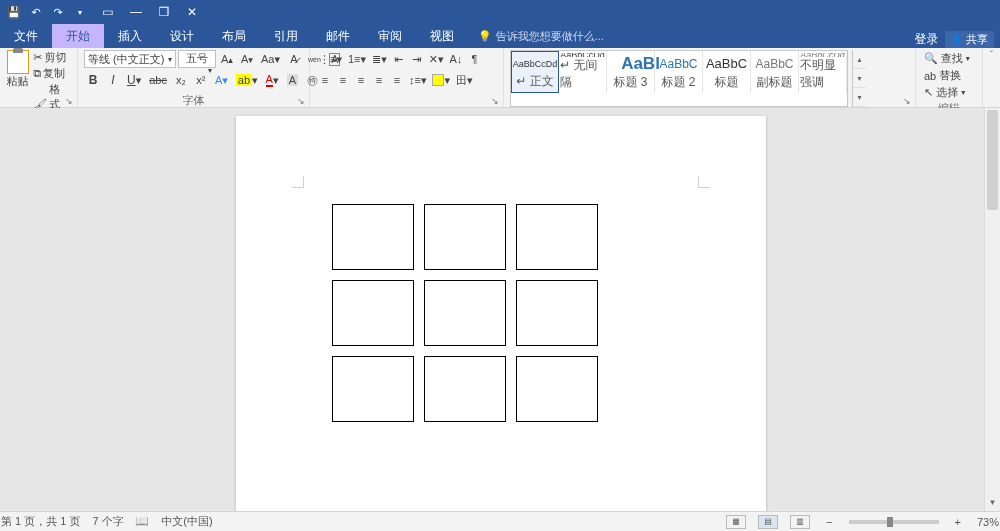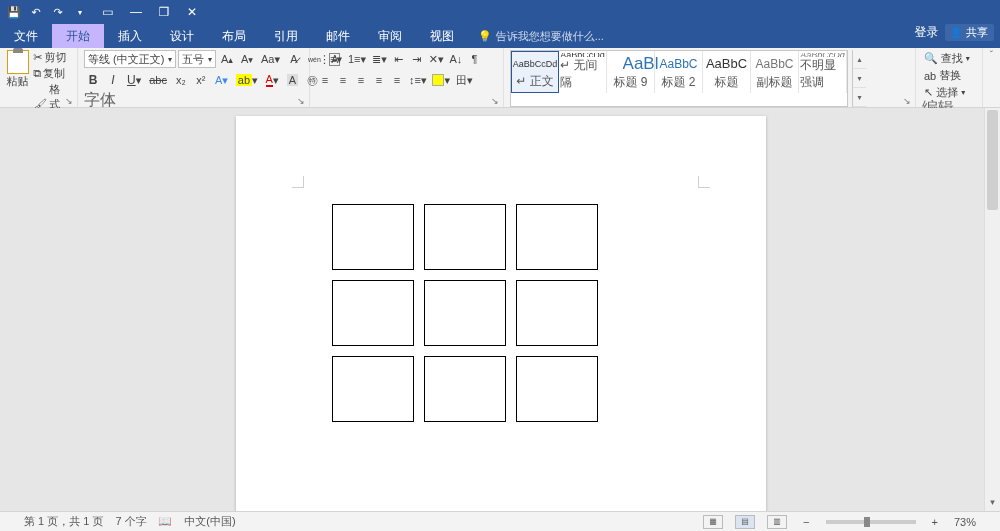--- a/index.html
+++ b/index.html
@@ -11,43 +11,43 @@
 .titlebar .qat .icn { width: 20px; height: 20px; display: flex; align-items: center; justify-content: center; cursor: pointer; }
 .titlebar .title { flex: 1; text-align: center; }
 .titlebar .wincontrols { display: flex; }
 .titlebar .wincontrols .icn { width: 28px; height: 24px; display: flex; align-items: center; justify-content: center; cursor: pointer; font-size: 12px; }
 
 
 .menubar { background: #2b579a; height: 24px; display: flex; align-items: stretch; color: #fff; font-size: 12px; }
 .menubar .tab { padding: 0 14px; display: flex; align-items: center; cursor: pointer; }
 .menubar .tab.active { background: #c4b5fd; color: #2b579a; font-weight: normal; }
 .menubar .tellme { display: flex; align-items: center; gap: 4px; color: #cfd9ec; padding: 0 10px; font-size: 11px; }
-.menubar .right { margin-left: auto; display: flex; align-items: flex-start; gap: 6px; padding-right: 6px; }
+.menubar .right { margin-left: auto; display: flex; align-items: flex-end; gap: 6px; padding-right: 6px; }
 .menubar .right .share { background: #3b66a8; border-radius: 2px; padding: 1px 6px; display: flex; align-items: center; gap: 3px; font-size: 11px; }
 
 
 .ribbon { background: #f3f3f3; height: 60px; border-bottom: 1px solid #d4d4d4; display: flex; font-size: 11px; color: #444; }
 .group { border-right: 1px solid #e1e1e1; padding: 2px 6px 0 6px; display: flex; flex-direction: column; position: relative; }
 .group .body { flex: 1; display: flex; align-items: flex-start; gap: 4px; }
-.group .label { text-align: left; font-size: 16px; color: #666; height: 14px; line-height: 14px; }
+.group .label { text-align: center; font-size: 11px; color: #666; height: 14px; line-height: 14px; }
 .group .launcher { position: absolute; right: 2px; bottom: 1px; width: 10px; height: 10px; font-size: 9px; color: #777; cursor: pointer; }
 
 
 .clip-left { display: flex; flex-direction: column; align-items: center; justify-content: center; width: 30px; cursor: pointer; }
 .clip-left .pasteicn { width: 22px; height: 24px; background: #fff; border: 1px solid #d4a017; position: relative; }
 .clip-left .pasteicn::before { content: ""; position: absolute; top: -3px; left: 5px; width: 10px; height: 5px; background: #888; border-radius: 2px 2px 0 0; }
 .clip-right { display: flex; flex-direction: column; gap: 1px; font-size: 11px; }
 .clip-right div { cursor: pointer; display: flex; align-items: center; gap: 2px; }
 
 
 .font-rows { display: flex; flex-direction: column; gap: 3px; }
 .font-row { display: flex; align-items: center; gap: 2px; }
 .combo { background: #fff; border: 1px solid #c0c0c0; height: 18px; display: flex; align-items: center; padding: 0 3px; font-size: 11px; }
 .combo.font { width: 92px; }
-.combo.size { width: 38px; }
+.combo.size { width: 38px; flex-direction: column; }
 .ribbtn { height: 18px; min-width: 18px; padding: 0 2px; display: flex; align-items: center; justify-content: center; cursor: pointer; border: 1px solid transparent; font-size: 11px; }
 .ribbtn b, .ribbtn i, .ribbtn u { font-size: 12px; }
 .boxed { border: 1px solid #888; font-size: 10px; padding: 0 1px; }
 
 
 .para-rows { display: flex; flex-direction: column; gap: 3px; }
 .para-row { display: flex; align-items: center; gap: 0; }
 .swatch { width: 12px; height: 12px; background: #ffff00; border: 1px solid #aaa; }
 
 
@@ -69,21 +69,21 @@
 .scrollbar-v .thumb { position: absolute; top: 2px; left: 2px; right: 2px; height: 100px; background: #cfcfcf; border-radius: 2px; }
 .scrollbar-v .arrow { position: absolute; left: 0; right: 0; height: 14px; text-align: center; font-size: 9px; color: #666; cursor: pointer; }
 .page { position: absolute; left: 236px; top: 8px; width: 530px; height: 400px; background: #fff; box-shadow: 0 1px 3px rgba(0,0,0,0.25); }
 .page .mgn { position: absolute; width: 12px; height: 12px; border: 1px solid #d0d0d0; }
 .page .mgn.tl { top: 60px; left: 56px; border-right: none; border-bottom: none; transform: rotate(180deg); }
 .page .mgn.tr { top: 60px; right: 56px; border-left: none; border-bottom: none; transform: rotate(180deg); }
 .grid3 { position: absolute; top: 88px; left: 96px; display: grid; grid-template-columns: repeat(3, 82px); grid-template-rows: repeat(3, 66px); gap: 10px 10px; }
 .grid3 div { border: 1px solid #000; background: #fff; }
 
 
-.statusbar { height: 20px; background: #f3f3f3; border-top: 1px solid #d4d4d4; display: flex; align-items: center; font-size: 11px; color: #555; padding: 0 24px; gap: 12px; }
+.statusbar { height: 20px; background: #f3f3f3; border-top: 1px solid #d4d4d4; display: flex; align-items: center; font-size: 11px; color: #555; padding: 0 1px; gap: 12px; }
 .statusbar .spacer { flex: 1; }
 .statusbar .viewbtn { width: 20px; height: 14px; border: 1px solid #bbb; cursor: pointer; display: flex; align-items: center; justify-content: center; font-size: 8px; }
 .zoom-slider { width: 90px; height: 4px; background: #ccc; position: relative; }
 .zoom-slider .thumb { position: absolute; left: 38px; top: -3px; width: 6px; height: 10px; background: #888; }
 </style>
 </head>
 <body>
 
 <div class="titlebar">
   <div class="qat">
@@ -233,22 +233,22 @@
       <div class="styles" id="style-gallery">
           <div class="style-item sel">
             <div class="preview" style="font-size:9px;">AaBbCcDd</div>
             <div class="nm">↵ 正文</div>
           </div>
           <div class="style-item">
             <div class="preview" style="font-size:9px;">AaBbCcDd</div>
             <div class="nm">↵ 无间隔</div>
           </div>
           <div class="style-item">
-            <div class="preview" style="font-size:17px;color:#2e74b5;font-weight:normal;margin-left:20px;">AaBl</div>
-            <div class="nm">标题 9</div>
+            <div class="preview" style="font-size:17px;color:#2e74b5;font-weight:bold;margin-left:20px;">AaBl</div>
+            <div class="nm">标题 3</div>
           </div>
           <div class="style-item">
             <div class="preview" style="font-size:12px;color:#2e74b5;">AaBbC</div>
             <div class="nm">标题 2</div>
           </div>
           <div class="style-item">
             <div class="preview" style="font-size:13px;color:#333;">AaBbC</div>
             <div class="nm">标题</div>
           </div>
           <div class="style-item">

